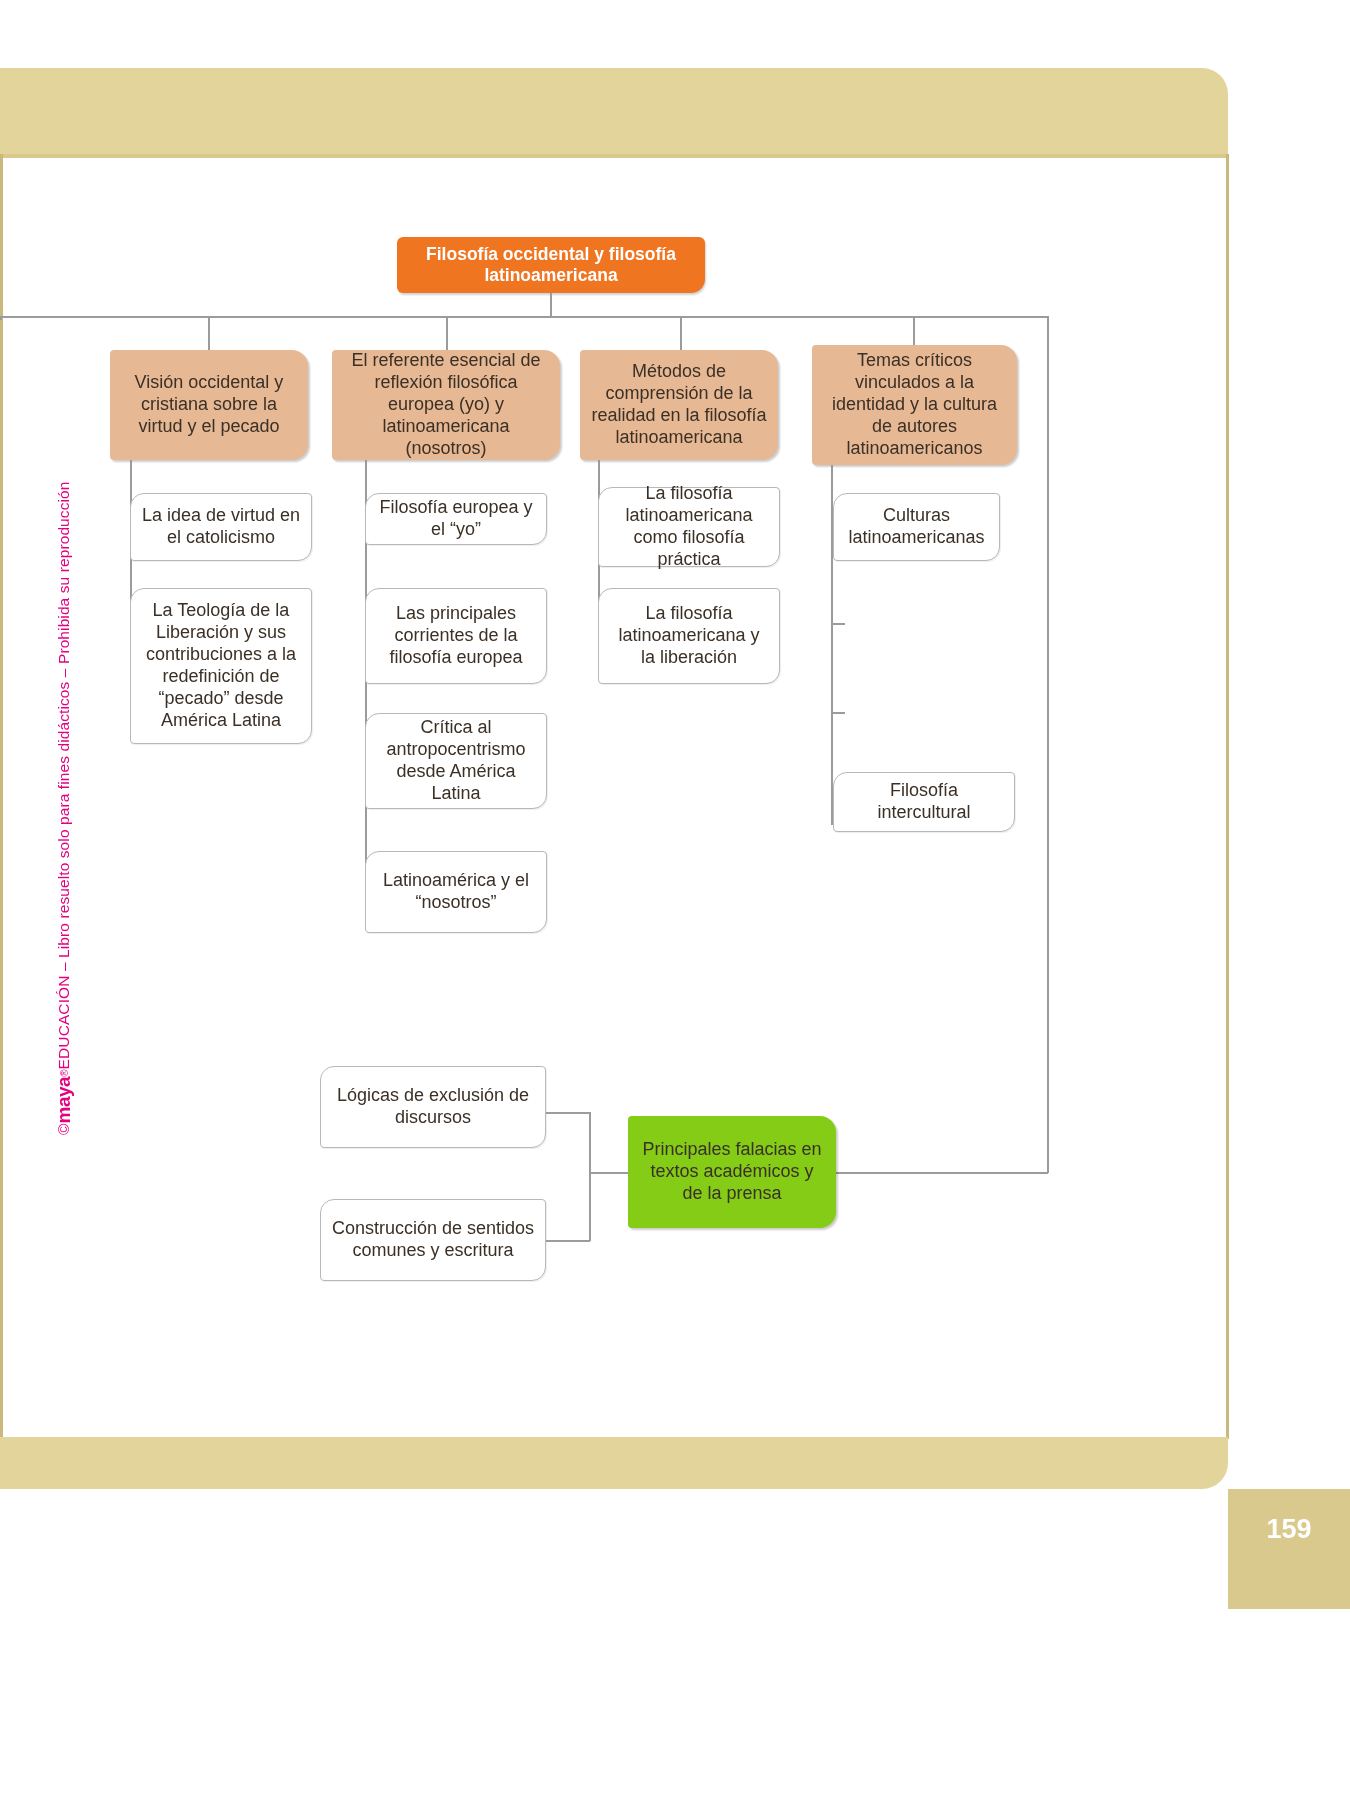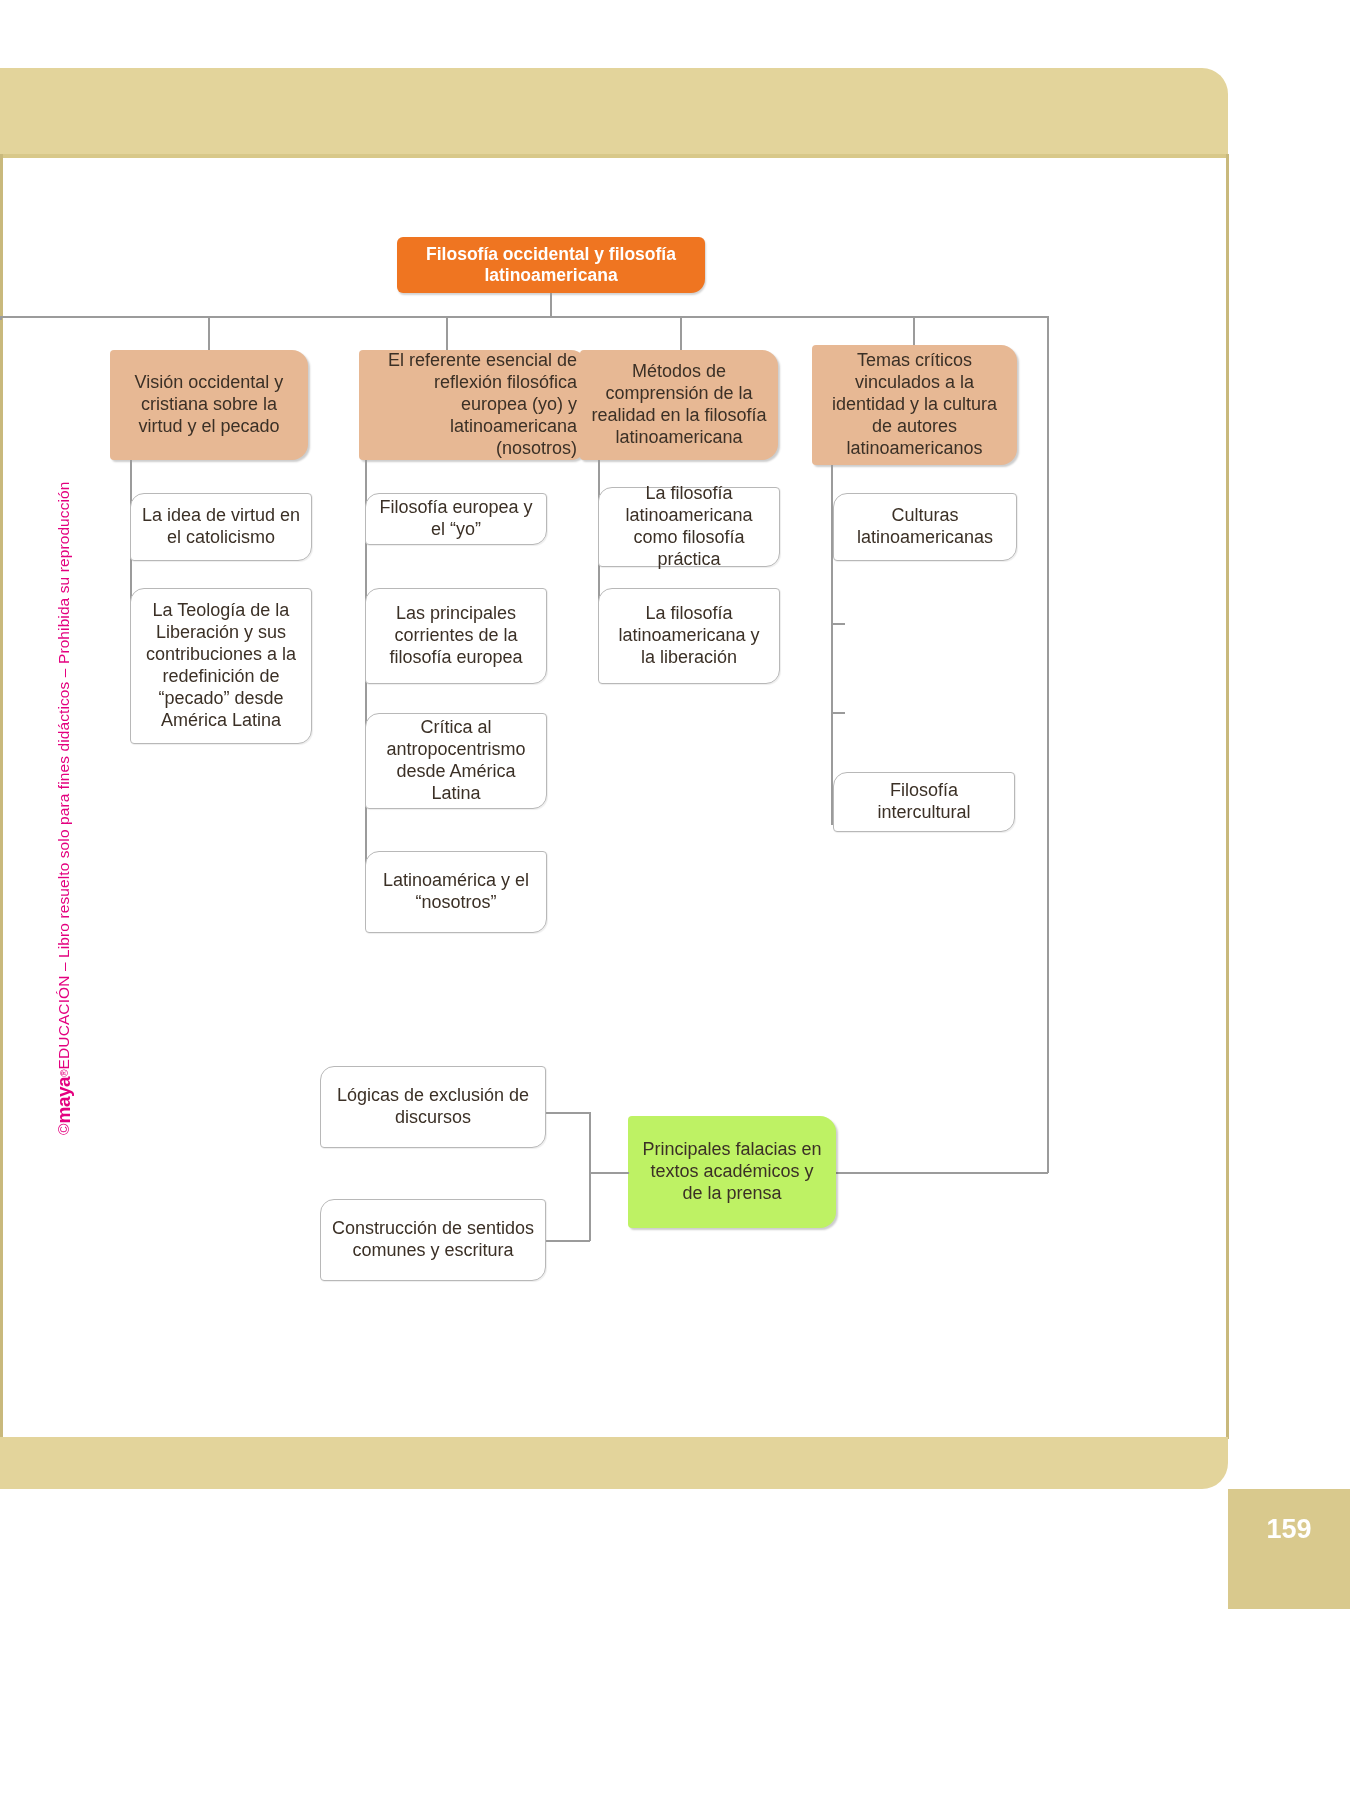--- a/index.html
+++ b/index.html
@@ -89,21 +89,21 @@
   .node.leaf{
     background:#ffffff;
     border:1.6px solid #b8b8b8;
     border-radius:14px 4px 14px 4px;
     font-size:18px;
     padding:8px 10px;
     box-shadow:1px 1px 1px rgba(0,0,0,.07);
   }
 
   .node.fall{
-    background:#bef264;
+    background:#84cc16;
     border-radius:4px 16px 16px 4px;
     font-size:18px;
     padding:8px 10px;
     box-shadow:2px 2px 2px rgba(0,0,0,.20);
   }
 
   
   .ln{position:absolute;background:#9b9b9b;}
   .ln.h{height:1.6px;}
   .ln.v{width:1.6px;}
@@ -147,21 +147,21 @@
     <div class="ln v" style="left:913px;top:123px;height:34px;"></div>
 
     <div class="node lvl2 b1" style="left:110px;top:157px;width:198px;height:110px;">Visión occidental y cristiana sobre la virtud y el pecado</div>
     <div class="ln v" style="left:130px;top:267px;height:231px;"></div>
     <div class="ln h" style="left:130px;top:334px;width:14px;"></div>
     <div class="ln h" style="left:130px;top:466px;width:14px;"></div>
 
     <div class="node leaf" style="left:130px;top:300px;width:182px;height:68px;">La idea de virtud en el catolicismo</div>
     <div class="node leaf" style="left:130px;top:395px;width:182px;height:156px;">La Teología de la Liberación y sus contribuciones a la redefinición de “pecado” desde América Latina</div>
 
-    <div class="node lvl2" style="left:359px;top:157px;width:228px;height:110px;text-align:right;">El referente esencial de reflexión filosófica europea (yo) y latinoamericana (nosotros)</div>
+    <div class="node lvl2" style="left:332px;top:157px;width:228px;height:110px;">El referente esencial de reflexión filosófica europea (yo) y latinoamericana (nosotros)</div>
     <div class="ln v" style="left:365px;top:267px;height:431px;"></div>
     <div class="ln h" style="left:365px;top:334px;width:14px;"></div>
     <div class="ln h" style="left:365px;top:447px;width:14px;"></div>
     <div class="ln h" style="left:365px;top:575px;width:14px;"></div>
     <div class="ln h" style="left:365px;top:697px;width:14px;"></div>
 
     <div class="node leaf" style="left:365px;top:300px;width:182px;height:52px;">Filosofía europea y el “yo”</div>
     <div class="node leaf" style="left:365px;top:395px;width:182px;height:96px;">Las principales corrientes de la filosofía europea</div>
     <div class="node leaf" style="left:365px;top:520px;width:182px;height:96px;">Crítica al antropocentrismo desde América Latina</div>
     <div class="node leaf" style="left:365px;top:658px;width:182px;height:82px;">Latinoamérica y el “nosotros”</div>
@@ -174,21 +174,21 @@
     <div class="node leaf" style="left:598px;top:294px;width:182px;height:80px;">La filosofía latinoamericana como filosofía práctica</div>
     <div class="node leaf" style="left:598px;top:395px;width:182px;height:96px;">La filosofía latinoamericana y la liberación</div>
 
     <div class="node lvl2" style="left:812px;top:152px;width:205px;height:120px;">Temas críticos vinculados a la identidad y la cultura de autores latinoamericanos</div>
     <div class="ln v" style="left:831px;top:272px;height:360px;"></div>
     <div class="ln h" style="left:831px;top:334px;width:14px;"></div>
     <div class="ln h" style="left:831px;top:430px;width:14px;"></div>
     <div class="ln h" style="left:831px;top:519px;width:14px;"></div>
     <div class="ln h" style="left:831px;top:609px;width:14px;"></div>
 
-    <div class="node leaf" style="left:833px;top:300px;width:184px;height:68px;">Culturas latinoamericanas</div>
+    <div class="node leaf" style="left:833px;top:300px;width:167px;height:68px;">Culturas latinoamericanas</div>
     <div class="node leaf" style="left:833px;top:579px;width:182px;height:60px;">Filosofía intercultural</div>
 
     <div class="node fall" style="left:628px;top:923px;width:208px;height:112px;">Principales falacias en textos académicos y de la prensa</div>
 
     <div class="node leaf" style="left:320px;top:873px;width:226px;height:82px;">Lógicas de exclusión de discursos</div>
     <div class="node leaf" style="left:320px;top:1006px;width:226px;height:82px;">Construcción de sentidos comunes y escritura</div>
 
     <div class="ln h" style="left:546px;top:919px;width:44px;"></div>
     <div class="ln h" style="left:546px;top:1047px;width:44px;"></div>
     <div class="ln v" style="left:589px;top:919px;height:129px;"></div>

